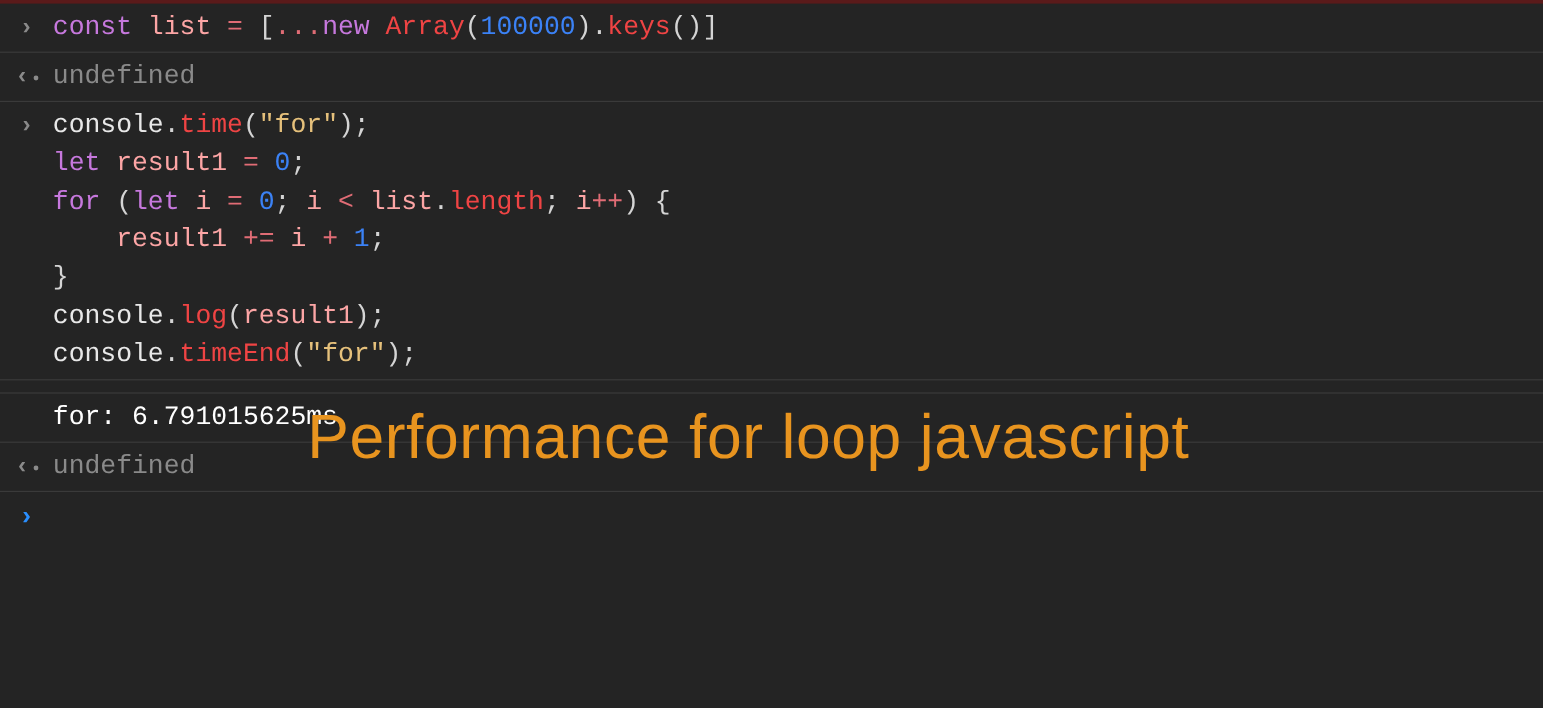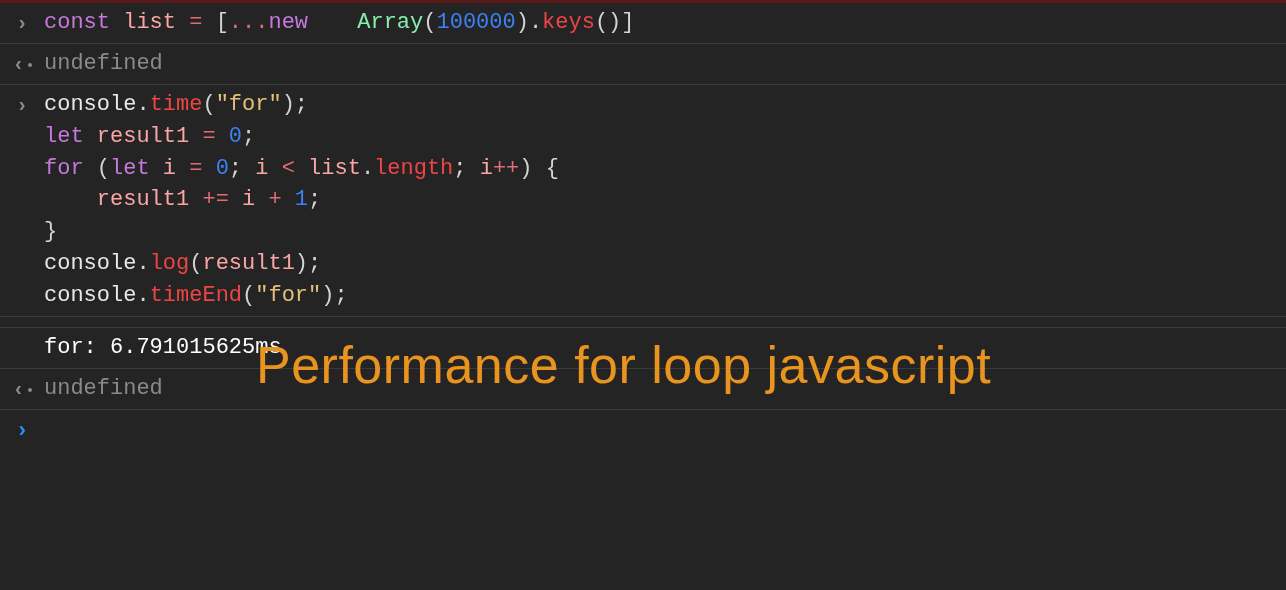--- a/index.html
+++ b/index.html
@@ -66,21 +66,21 @@
   }
   .chev-prompt {
     color: #2a8fff;
     font-size: 22px;
     font-weight: bold;
   }
   
   .kw { color: #c678dd; }         
   .var { color: #fca5a5; }        
   .op { color: #e06c75; }         
-  .cls { color: #86efac; margin-left: 36px; }        
+  .cls { color: #ef4444; }        
   .num { color: #3b82f6; }        
   .fn { color: #ef4444; }         
   .obj { color: #e8e8e8; }        
   .punc { color: #d4d4d4; }       
   .str { color: #e5c07b; }        
   .undef { color: #8a8a8a; }
   .outnum { color: #b18cff; }
   .plain { color: #ffffff; }
 
   .overlay-text {

